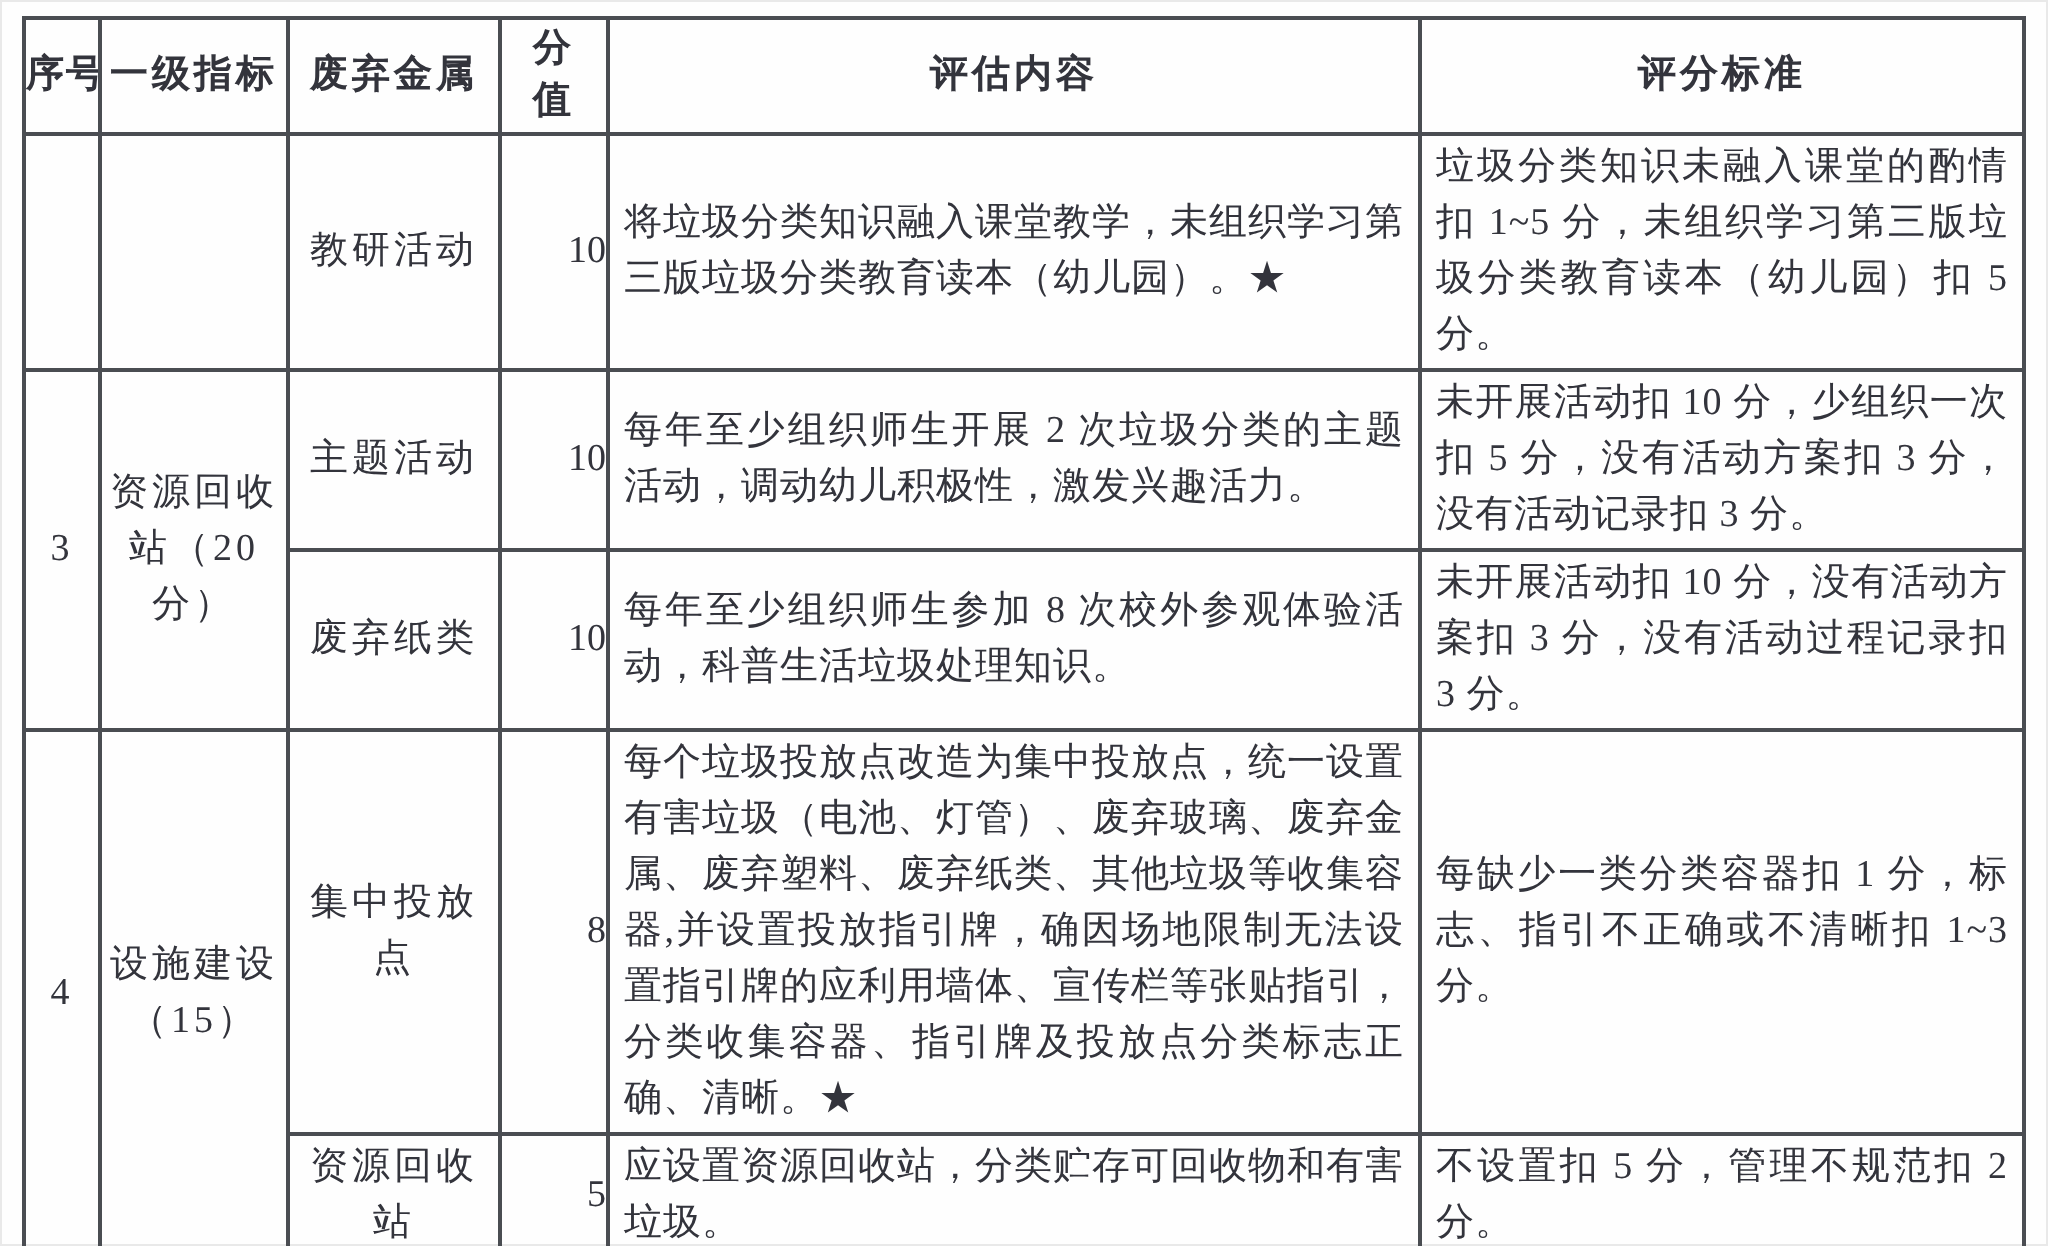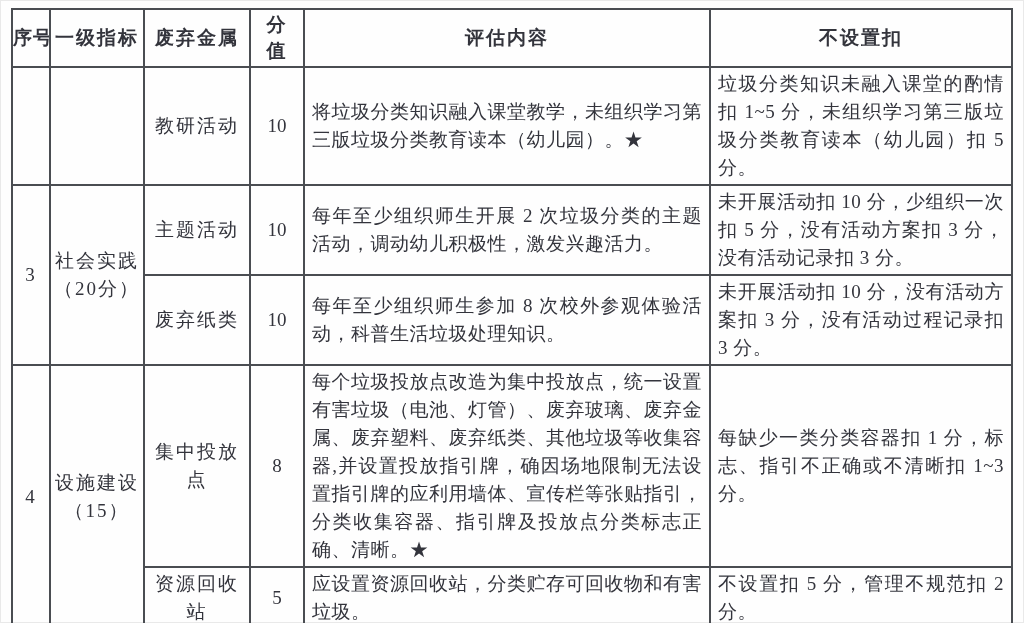--- a/index.html
+++ b/index.html
@@ -44,21 +44,21 @@
   td.c-center {
     font-size: 19px;
     text-align: center;
     letter-spacing: 2px;
     line-height: 28px;
     padding: 2px 3px;
     border-radius: 26px;
   }
   td.c-score {
     font-size: 19px;
-    text-align: center;
+    text-align: right;
     letter-spacing: 0;
     line-height: 28px;
     padding: 0;
   }
   td.c-text {
     font-size: 19px;
     text-align: justify;
     letter-spacing: 0.5px;
     line-height: 28px;
     padding: 2px 7px;
@@ -84,35 +84,35 @@
       <col style="width:302px">
     </colgroup>
 
     <tbody>
         <tr class="rh">
       <th class="h-serial">序号</th>
       <th>一级指标</th>
       <th>废弃金属</th>
       <th class="h-score">分值</th>
       <th>评估内容</th>
-      <th>不设置扣</th>
+      <th>评分标准</th>
     </tr>
 
     <tr class="r0">
       <td class="c-center"></td>
       <td class="c-center"></td>
       <td class="c-center">教研活动</td>
       <td class="c-score">10</td>
       <td class="c-text">将垃圾分类知识融入课堂教学，未组织学习第三版垃圾分类教育读本（幼儿园）。★</td>
       <td class="c-text">垃圾分类知识未融入课堂的酌情扣 1~5 分，未组织学习第三版垃圾分类教育读本（幼儿园）扣 5 分。</td>
     </tr>
 
     <tr class="r1">
       <td class="c-center" rowspan="2">3</td>
-      <td class="c-center" rowspan="2">社会实践（20分）</td>
+      <td class="c-center" rowspan="2">资源回收站（20分）</td>
       <td class="c-center">主题活动</td>
       <td class="c-score">10</td>
       <td class="c-text">每年至少组织师生开展 2 次垃圾分类的主题活动，调动幼儿积极性，激发兴趣活力。</td>
       <td class="c-text">未开展活动扣 10 分，少组织一次扣 5 分，没有活动方案扣 3 分，没有活动记录扣 3 分。</td>
     </tr>
 
     <tr class="r2">
       <td class="c-center">废弃纸类</td>
       <td class="c-score">10</td>
       <td class="c-text">每年至少组织师生参加 8 次校外参观体验活动，科普生活垃圾处理知识。</td>

